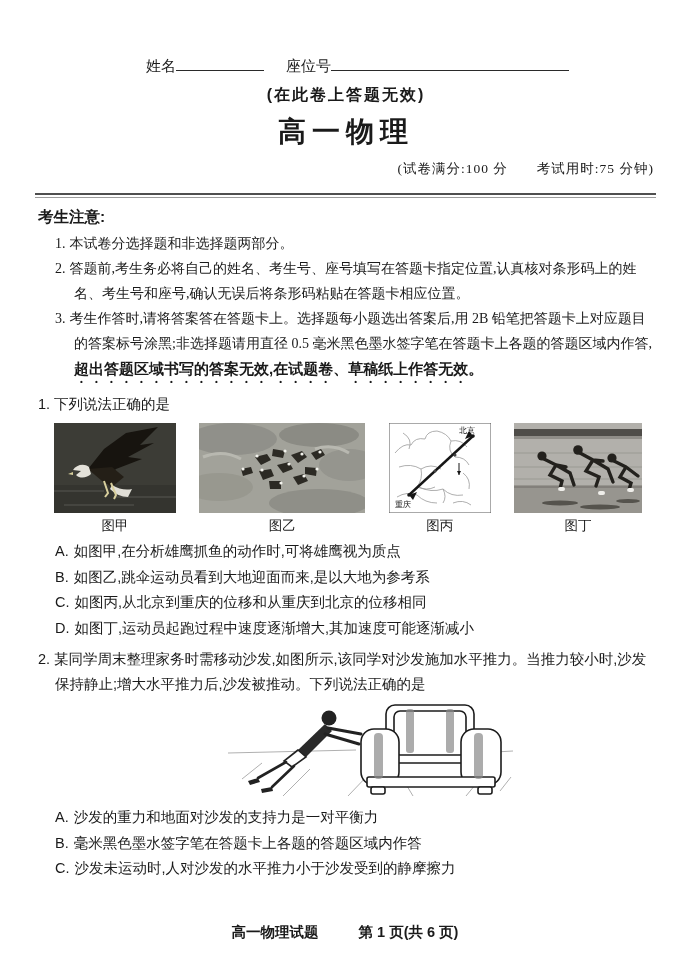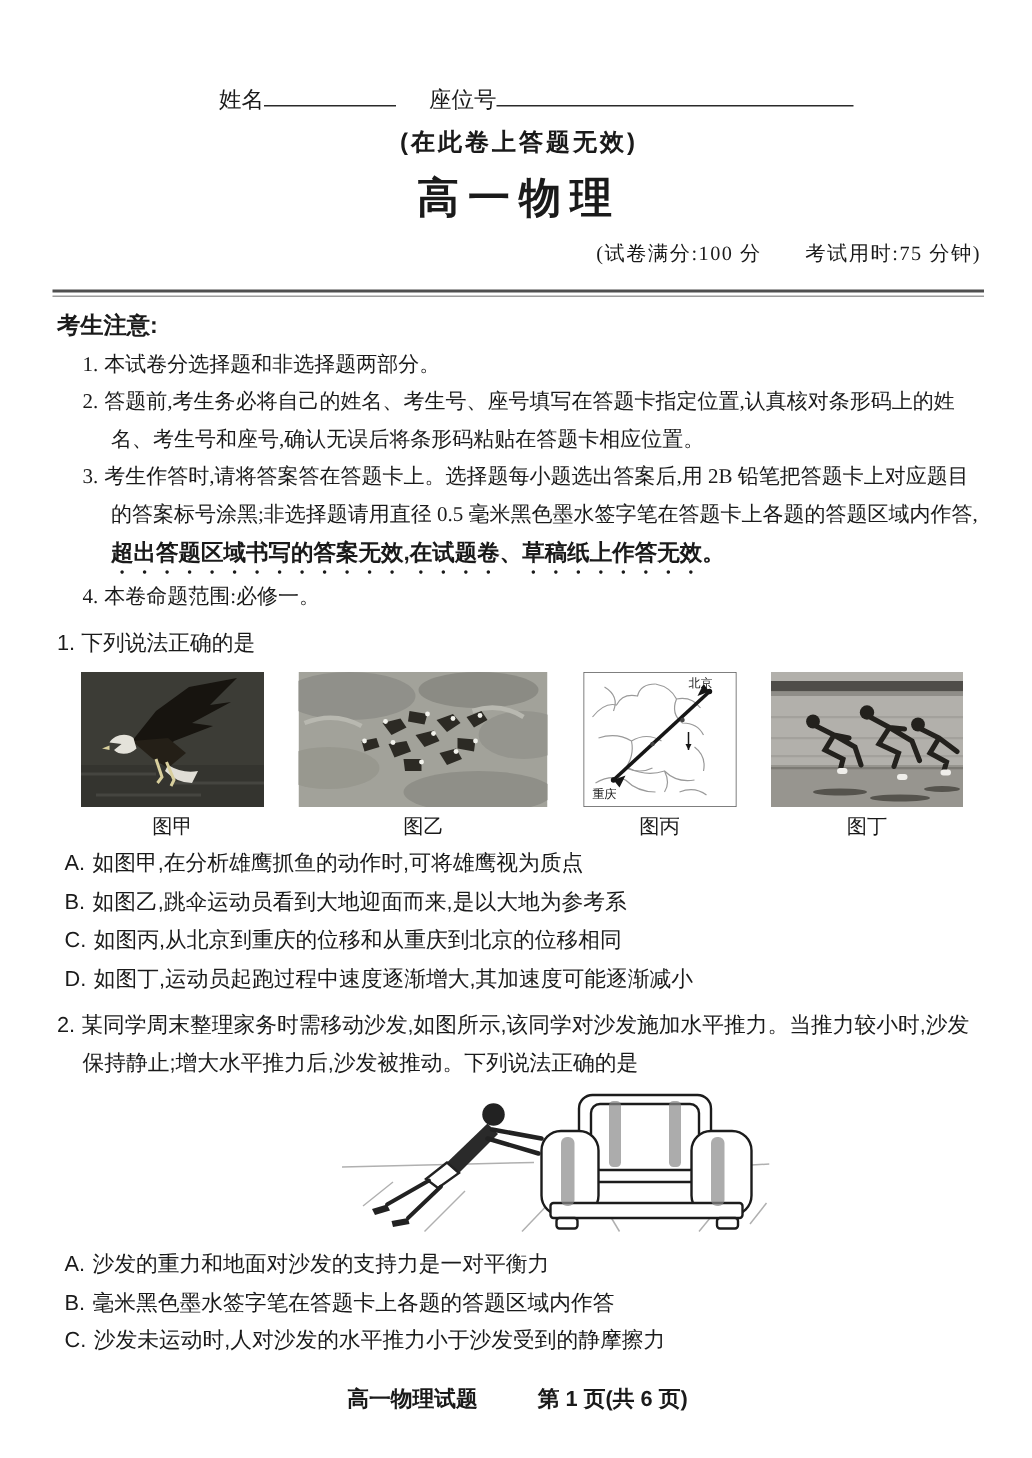--- a/index.html
+++ b/index.html
@@ -37,21 +37,21 @@
     padding-left:19px; text-indent:-19px; }
   .q-stem { margin-top:6px; font-size:14.5px; line-height:25px; padding-left:17px; text-indent:-17px; }
   .q-num { margin-right:4px; }
   
   .figures-row { display:flex; justify-content:space-between; align-items:flex-end;
     margin:6px 12px 0 16px; }
   .figure { text-align:center; }
   .figure .img { display:block; border:0; }
   .fig-caption { margin-top:4px; font-size:13.5px; font-family:"Liberation Serif", serif; }
   
-  .options { margin-left:5px; margin-top:4px; }
+  .options { margin-left:17px; margin-top:4px; }
   .option { font-size:14.5px; line-height:25.5px; }
   .option .opt-label { margin-right:5px; }
   
   .sofa-wrap { margin:4px 0 2px 190px; }
   
   .page-footer { position:absolute; left:1px; bottom:30px; width:100%;
     text-align:center; font-weight:bold; font-size:14.5px; }
   .page-footer .gap { display:inline-block; width:40px; }
 </style>
 </head>
@@ -69,21 +69,20 @@
 
   <div class="paper-meta">(试卷满分:100 分　　考试用时:75 分钟)</div>
 
   <div class="double-rule"></div>
 
   <div class="notice-heading">考生注意:</div>
   <div class="notice-list">
     <div class="notice-item"><span class="num">1.</span><span>本试卷分选择题和非选择题两部分。</span></div>
     <div class="notice-item"><span class="num">2.</span><span>答题前,考生务必将自己的姓名、考生号、座号填写在答题卡指定位置,认真核对条形码上的姓名、考生号和座号,确认无误后将条形码粘贴在答题卡相应位置。</span></div>
     <div class="notice-item"><span class="num">3.</span><span>考生作答时,请将答案答在答题卡上。选择题每小题选出答案后,用 2B 铅笔把答题卡上对应题目的答案标号涂黑;非选择题请用直径 0.5 毫米黑色墨水签字笔在答题卡上各题的答题区域内作答,</span><span class="em-bold">超出答题区域书写的答案无效,在试题卷、草稿纸上作答无效。</span></div>
-    <div class="notice-item"><span class="num">4.</span><span>本卷命题范围:必修一。</span></div>
   </div>
 
 
   <div class="q-stem"><span class="q-num">1.</span><span>下列说法正确的是</span></div>
 
   <div class="figures-row">
 
     <div class="figure">
       <svg class="img" width="122" height="90" viewBox="0 0 122 90">
         <rect width="122" height="90" fill="#3c3c36"></rect>

